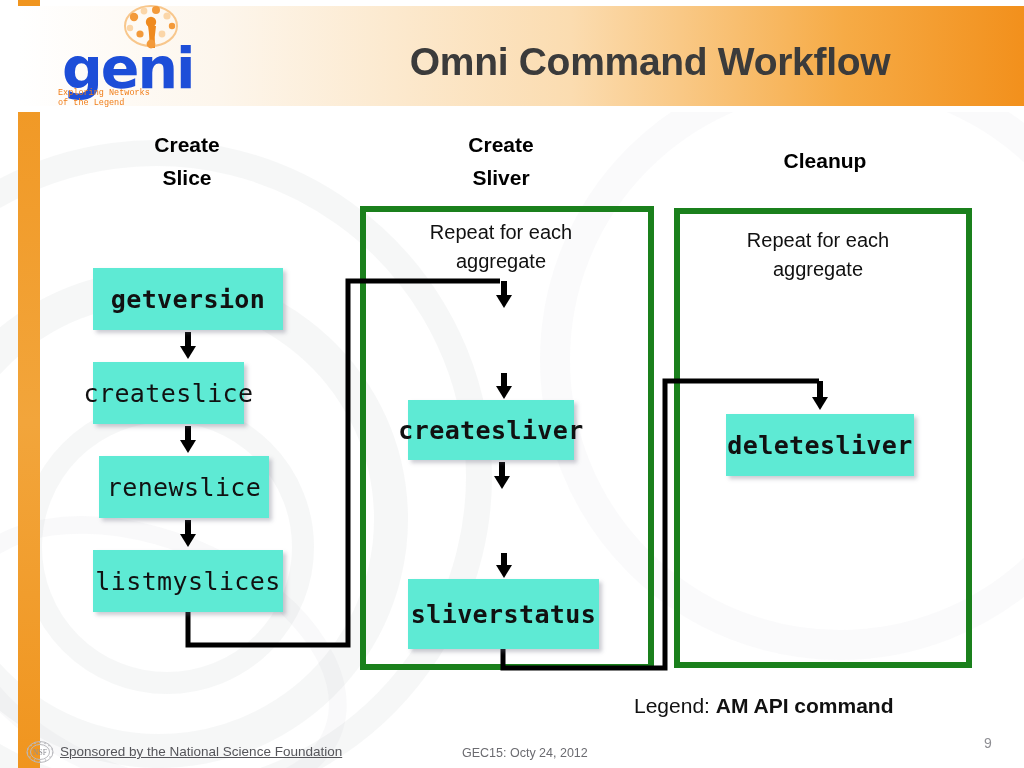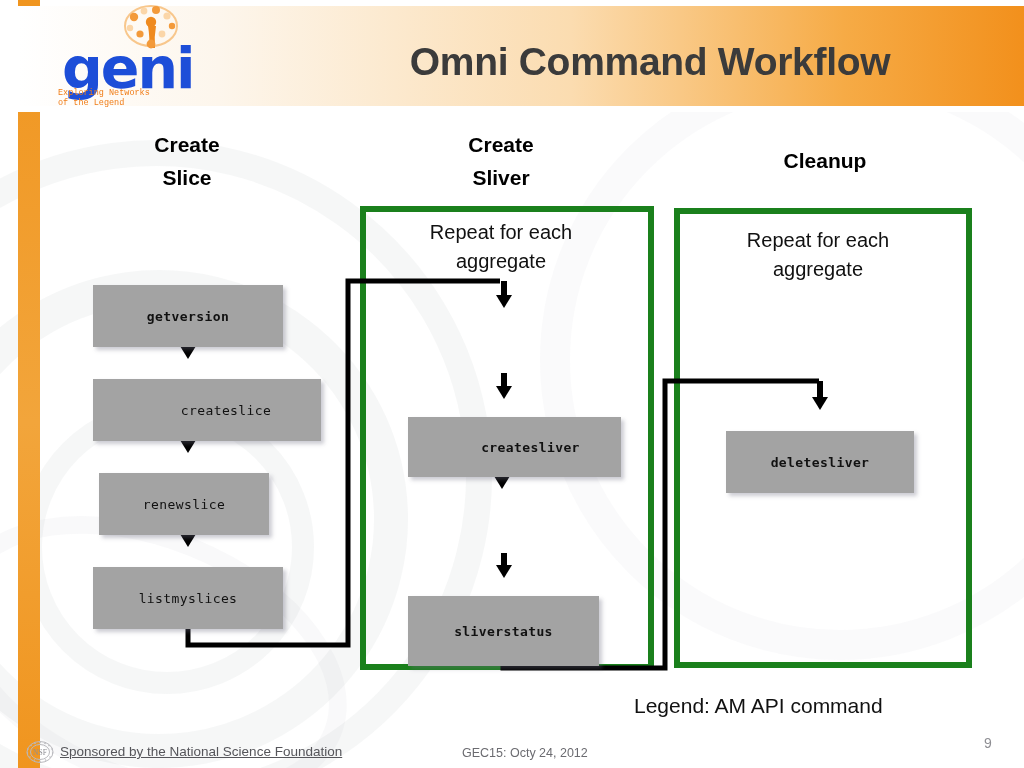--- a/index.html
+++ b/index.html
@@ -91,41 +91,40 @@
   .repeat-label{
     position:absolute;text-align:center;
     font-size:20px;color:#111;line-height:29px;
   }
   #repeat-sliver{left:392px;top:218px;width:218px;}
   #repeat-cleanup{left:712px;top:226px;width:212px;}
 
   
   .cmd{
     position:absolute;
-    background:#a3a3a3;
+    background:#5eead4;
     box-shadow:3px 3px 4px rgba(110,110,130,0.35);
     color:#111;
     font-family:"DejaVu Sans Mono","Liberation Mono",monospace;
-    font-size:13px;
+    font-size:25px;
     display:flex;align-items:center;justify-content:center;
     letter-spacing:0.4px;
-    margin-top:17px;
   }
   .cmd.api{font-weight:bold;}
   .cmd.plain{font-weight:normal;}
 
   
   #c-getversion  {left:93px;top:268px;width:190px;height:62px;}
-  #c-createslice {left:93px;top:362px;width:190px;height:62px;padding-left:38px;}
+  #c-createslice {left:93px;top:362px;width:151px;height:62px;}
   #c-renewslice  {left:99px;top:456px;width:170px;height:62px;}
   #c-listmyslices{left:93px;top:550px;width:190px;height:62px;}
 
   
   #c-listresources{left:408px;top:310px;width:191px;height:62px;}
-  #c-createsliver {left:408px;top:400px;width:181px;height:60px;padding-left:32px;}
+  #c-createsliver {left:408px;top:400px;width:166px;height:60px;}
   #c-renewsliver  {left:404px;top:492px;width:191px;height:60px;}
   #c-sliverstatus {left:408px;top:579px;width:191px;height:70px;}
 
   
   #c-deletesliver{left:726px;top:414px;width:188px;height:62px;}
 
   
   .varrow{position:absolute;width:16px;}
   .varrow .stem{
     position:absolute;left:5px;top:0;width:6px;background:#000;
@@ -138,21 +137,21 @@
   }
 
   
   .routes{position:absolute;left:0;top:0;width:1024px;height:768px;pointer-events:none;}
 
   
   .legend{
     position:absolute;left:634px;top:694px;
     font-size:21px;color:#111;white-space:nowrap;
   }
-  .legend b{font-weight:normal;}
+  .legend b{font-weight:bold;}
 
   
   .footer-rule{
     position:absolute;left:18px;top:733px;width:1006px;height:1px;
     background:rgba(0,0,0,0.0);
   }
   .nsf-seal{
     position:absolute;left:24px;top:740px;width:32px;height:24px;
   }
   .footer-sponsor{

